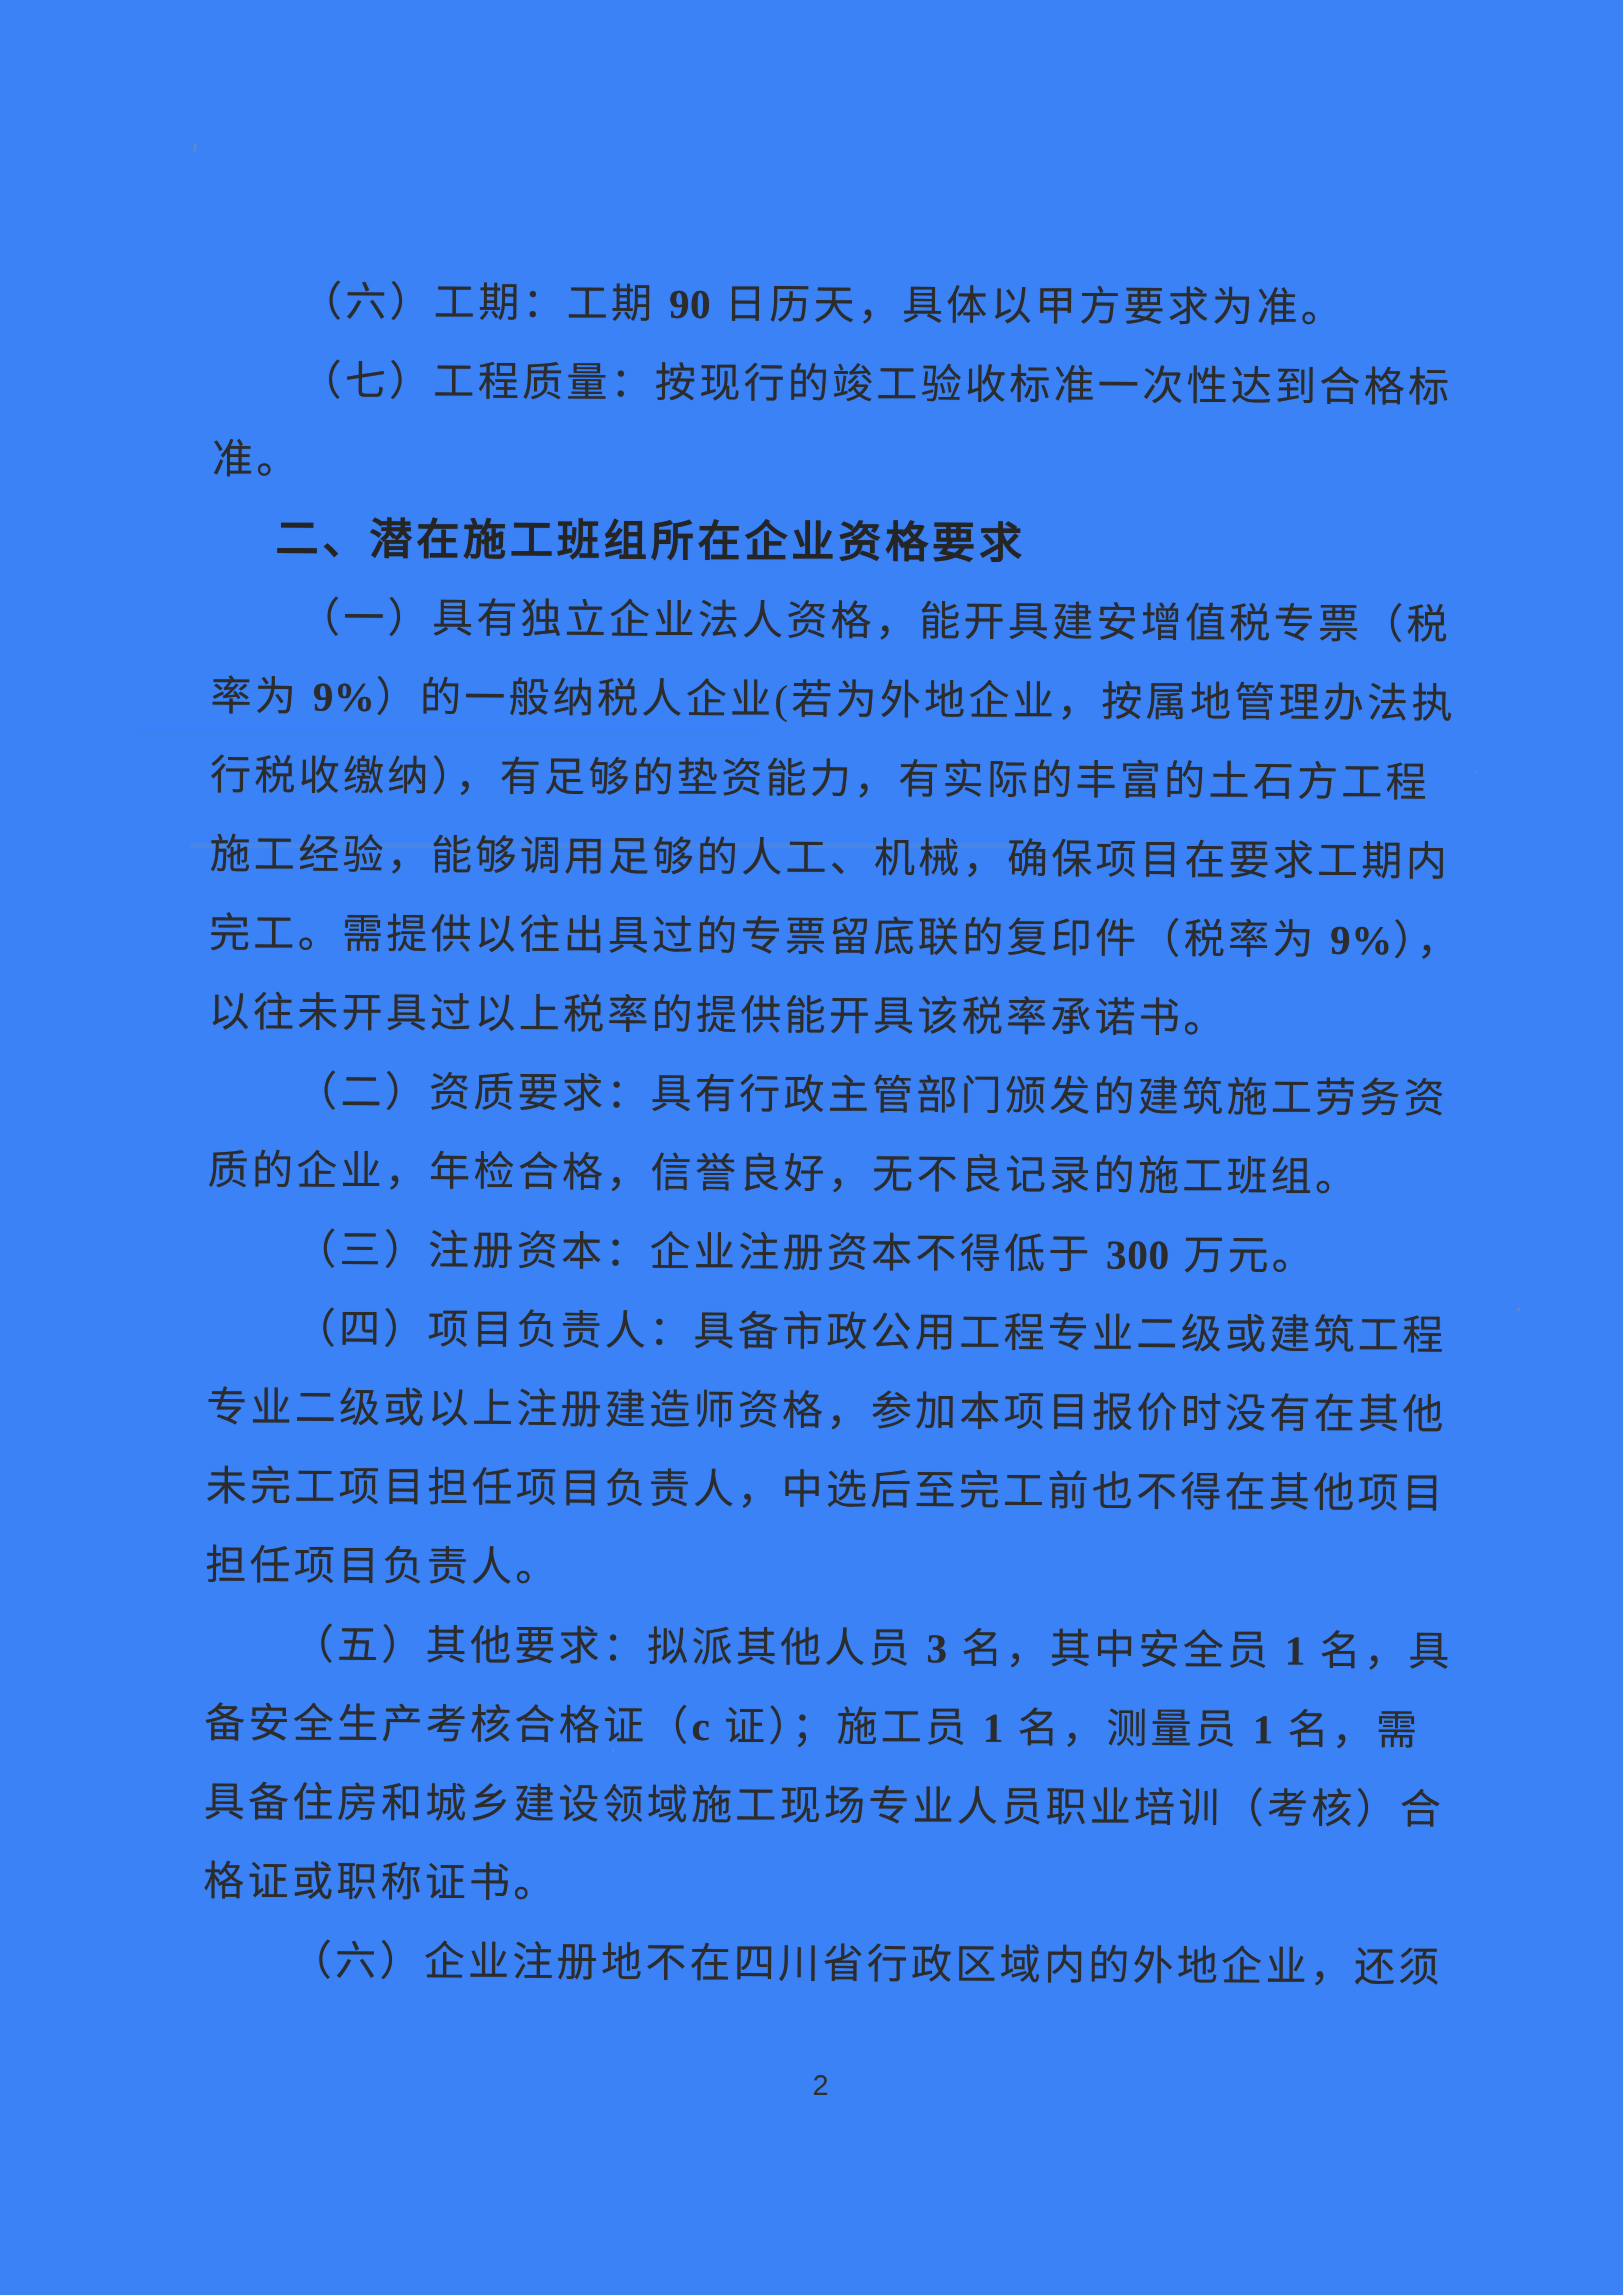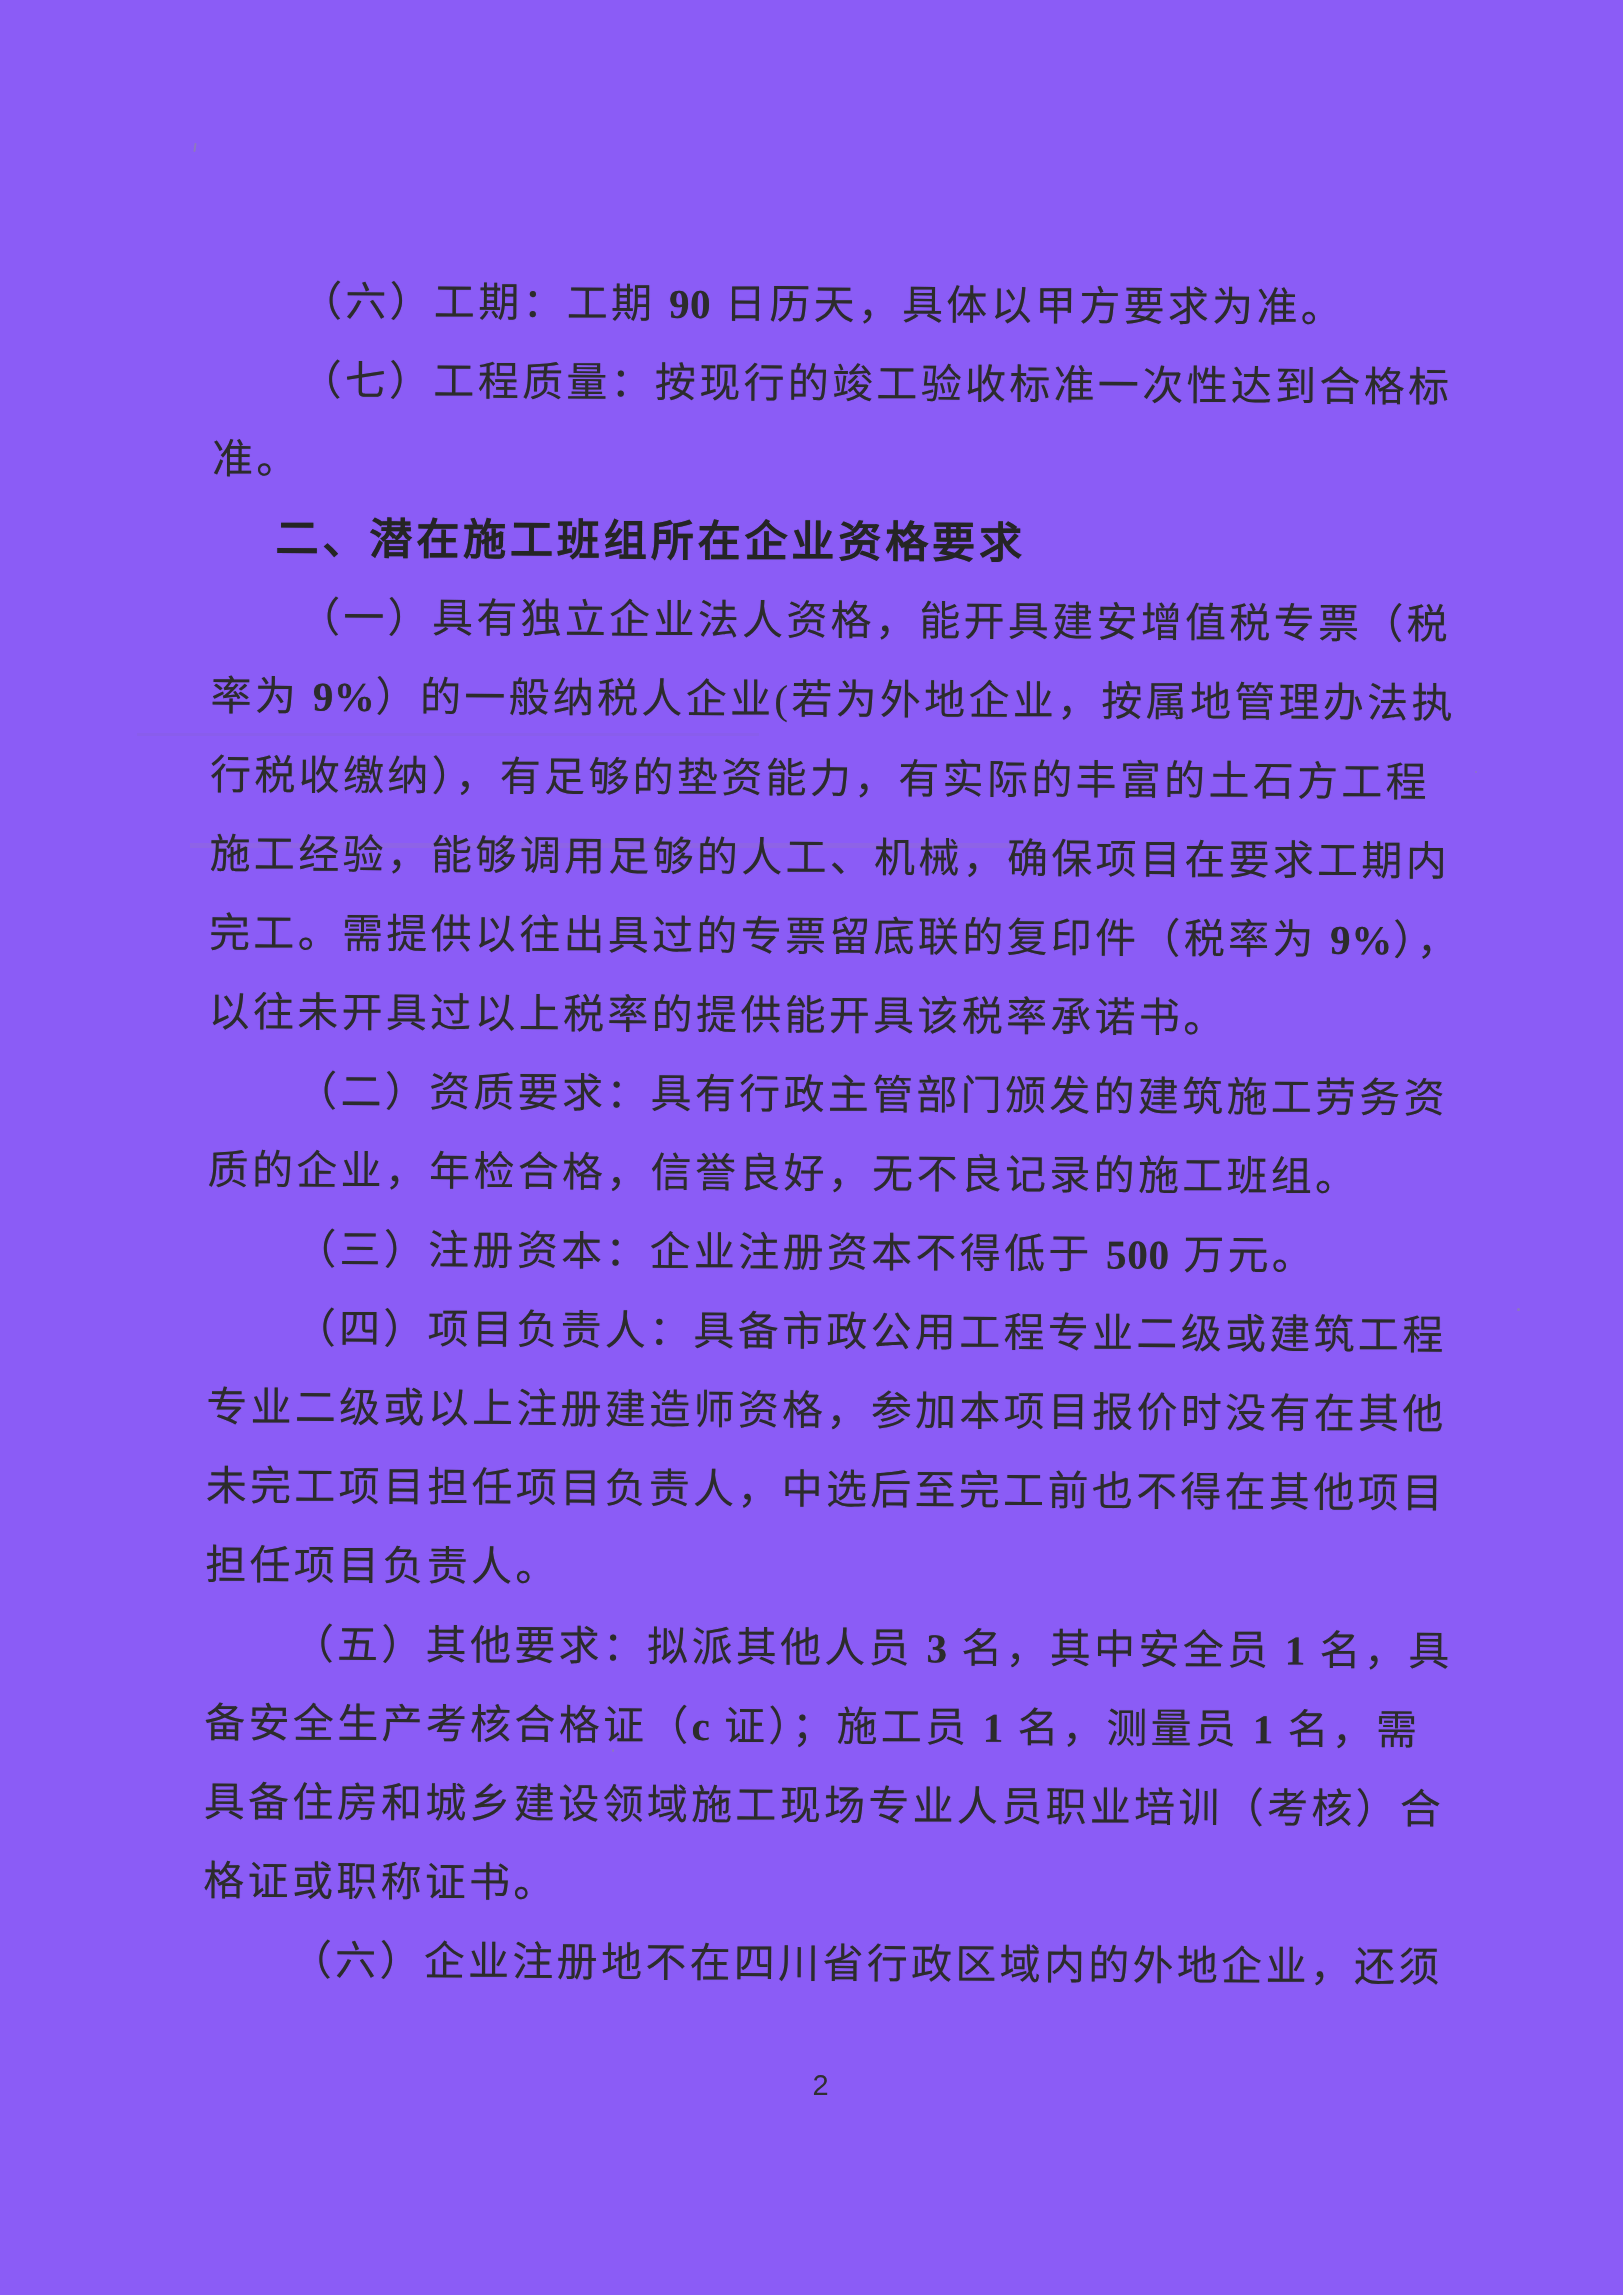--- a/index.html
+++ b/index.html
@@ -4,21 +4,21 @@
 <style>
   html, body {
     margin: 0;
     padding: 0;
     background: #e8e8e8;
   }
   #page {
     position: relative;
     width: 1623px;
     height: 2295px;
-    background: #8b5cf6;
+    background: #3b82f6;
     overflow: hidden;
     font-family: "Liberation Serif", "DejaVu Serif", serif;
   }
   
   #content {
     position: absolute;
     left: 209px;
     top: 265px;
     width: 1238px;
     transform: rotate(0.35deg);
@@ -100,21 +100,21 @@
       <div class="line">准。</div>
       <div class="line indent heading">二、潜在施工班组所在企业资格要求</div>
       <div class="line indent">（一）具有独立企业法人资格，能开具建安增值税专票（税</div>
       <div class="line">率为 <span class="num">9%</span>）的一般纳税人企业(若为外地企业，按属地管理办法执</div>
       <div class="line">行税收缴纳），有足够的垫资能力，有实际的丰富的土石方工程</div>
       <div class="line">施工经验，能够调用足够的人工、机械，确保项目在要求工期内</div>
       <div class="line">完工。需提供以往出具过的专票留底联的复印件（税率为 <span class="num">9%</span>），</div>
       <div class="line">以往未开具过以上税率的提供能开具该税率承诺书。</div>
       <div class="line indent">（二）资质要求：具有行政主管部门颁发的建筑施工劳务资</div>
       <div class="line">质的企业，年检合格，信誉良好，无不良记录的施工班组。</div>
-      <div class="line indent">（三）注册资本：企业注册资本不得低于 <span class="num">500</span> 万元。</div>
+      <div class="line indent">（三）注册资本：企业注册资本不得低于 <span class="num">300</span> 万元。</div>
       <div class="line indent">（四）项目负责人：具备市政公用工程专业二级或建筑工程</div>
       <div class="line">专业二级或以上注册建造师资格，参加本项目报价时没有在其他</div>
       <div class="line">未完工项目担任项目负责人，中选后至完工前也不得在其他项目</div>
       <div class="line">担任项目负责人。</div>
       <div class="line indent">（五）其他要求：拟派其他人员 <span class="num">3</span> 名，其中安全员 <span class="num">1</span> 名，具</div>
       <div class="line">备安全生产考核合格证（<span class="num">c</span> 证）；施工员 <span class="num">1</span> 名，测量员 <span class="num">1</span> 名，需</div>
       <div class="line">具备住房和城乡建设领域施工现场专业人员职业培训（考核）合</div>
       <div class="line">格证或职称证书。</div>
       <div class="line indent">（六）企业注册地不在四川省行政区域内的外地企业，还须</div>
     </div>

